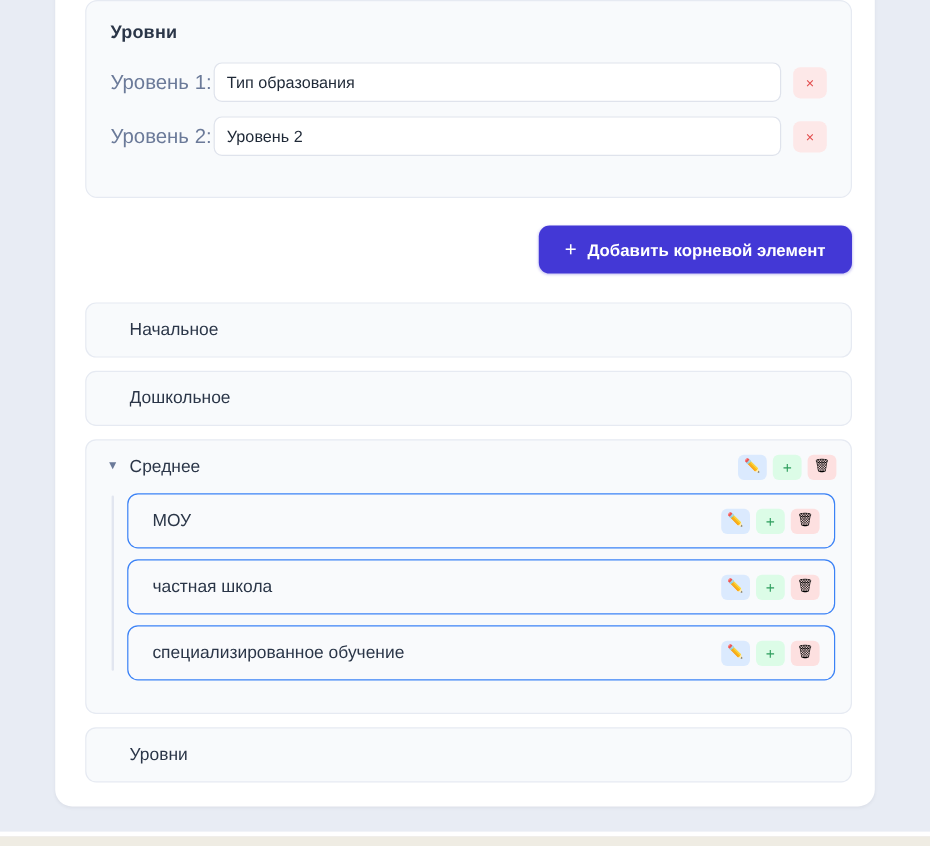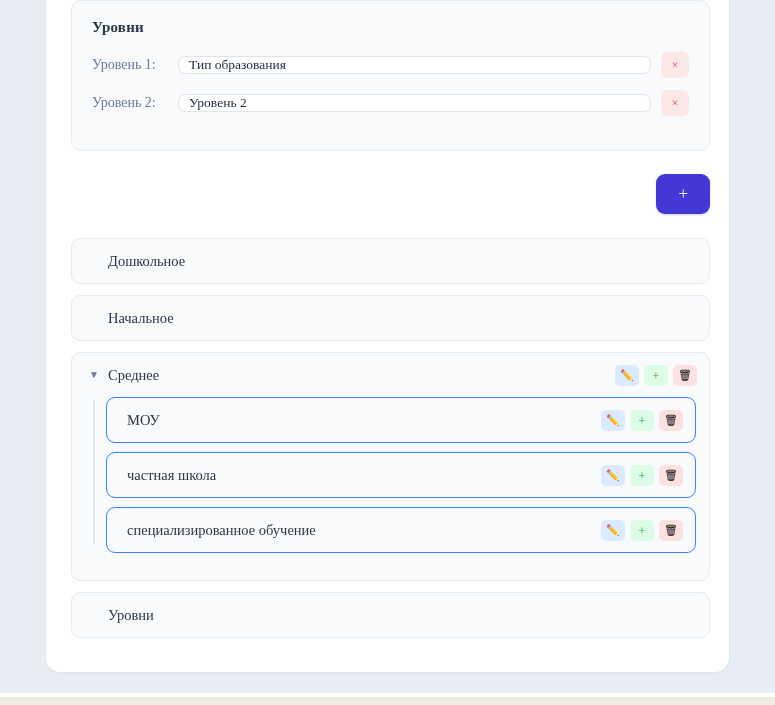--- a/index.html
+++ b/index.html
@@ -27,21 +27,20 @@
     box-shadow: 0 1px 3px rgba(30,41,59,.06);
     box-sizing: border-box;
     padding: 0;
   }
 
   .inner {
     position: absolute;
     left: 25px;
     top: 40px;
     width: 639px;
-    font-family: Liberation Serif, serif;
   }
 
   
   .levels-panel {
     background: #f8fafc;
     border: 1px solid #e6eaf2;
     border-radius: 10px;
     padding: 18px 20px 20px 20px;
     box-sizing: border-box;
     width: 639px;
@@ -55,26 +54,26 @@
   }
   .level-row {
     display: flex;
     align-items: center;
     margin-bottom: 12px;
   }
   .level-row:last-child { margin-bottom: 14px; }
   .level-label {
     width: 86px;
     flex: 0 0 86px;
-    font-size: 14px;
+    font-size: 17px;
     color: #6b7a99;
   }
   .level-input {
     flex: 1 1 auto;
-    height: 18px;
+    height: 33px;
     border: 1px solid #dfe3ec;
     border-radius: 7px;
     background: #ffffff;
     font-size: 13.5px;
     color: #1f2937;
     padding: 0 10px;
     box-sizing: border-box;
     font-family: inherit;
     outline: none;
   }
@@ -258,36 +257,37 @@
       <div class="level-row">
         <span class="level-label">Уровень 2:</span>
         <input class="level-input" type="text" value="Уровень 2" style="">
         <button class="btn-x">×</button>
       </div>
     </section>
 
     <div class="add-root-wrap">
       <button class="btn-add-root">
         <span class="plus">+</span>
+        <span>Добавить корневой элемент</span>
       </button>
     </div>
 
     <div class="tree">
+
+      <div class="node-card">
+        <div class="node-row">
+          <span class="caret empty">▶</span>
+          <span class="node-label">Начальное</span>
+        </div>
+      </div>
 
       <div class="node-card">
         <div class="node-row">
           <span class="caret empty">▶</span>
           <span class="node-label">Дошкольное</span>
-        </div>
-      </div>
-
-      <div class="node-card">
-        <div class="node-row">
-          <span class="caret empty">▶</span>
-          <span class="node-label">Начальное</span>
         </div>
       </div>
 
       <div class="node-card expanded">
         <div class="node-row">
           <span class="caret">▼</span>
           <span class="node-label">Среднее</span>
           <span class="node-actions">
             <button class="act act-edit">✏️</button>
             <button class="act act-add">+</button>

